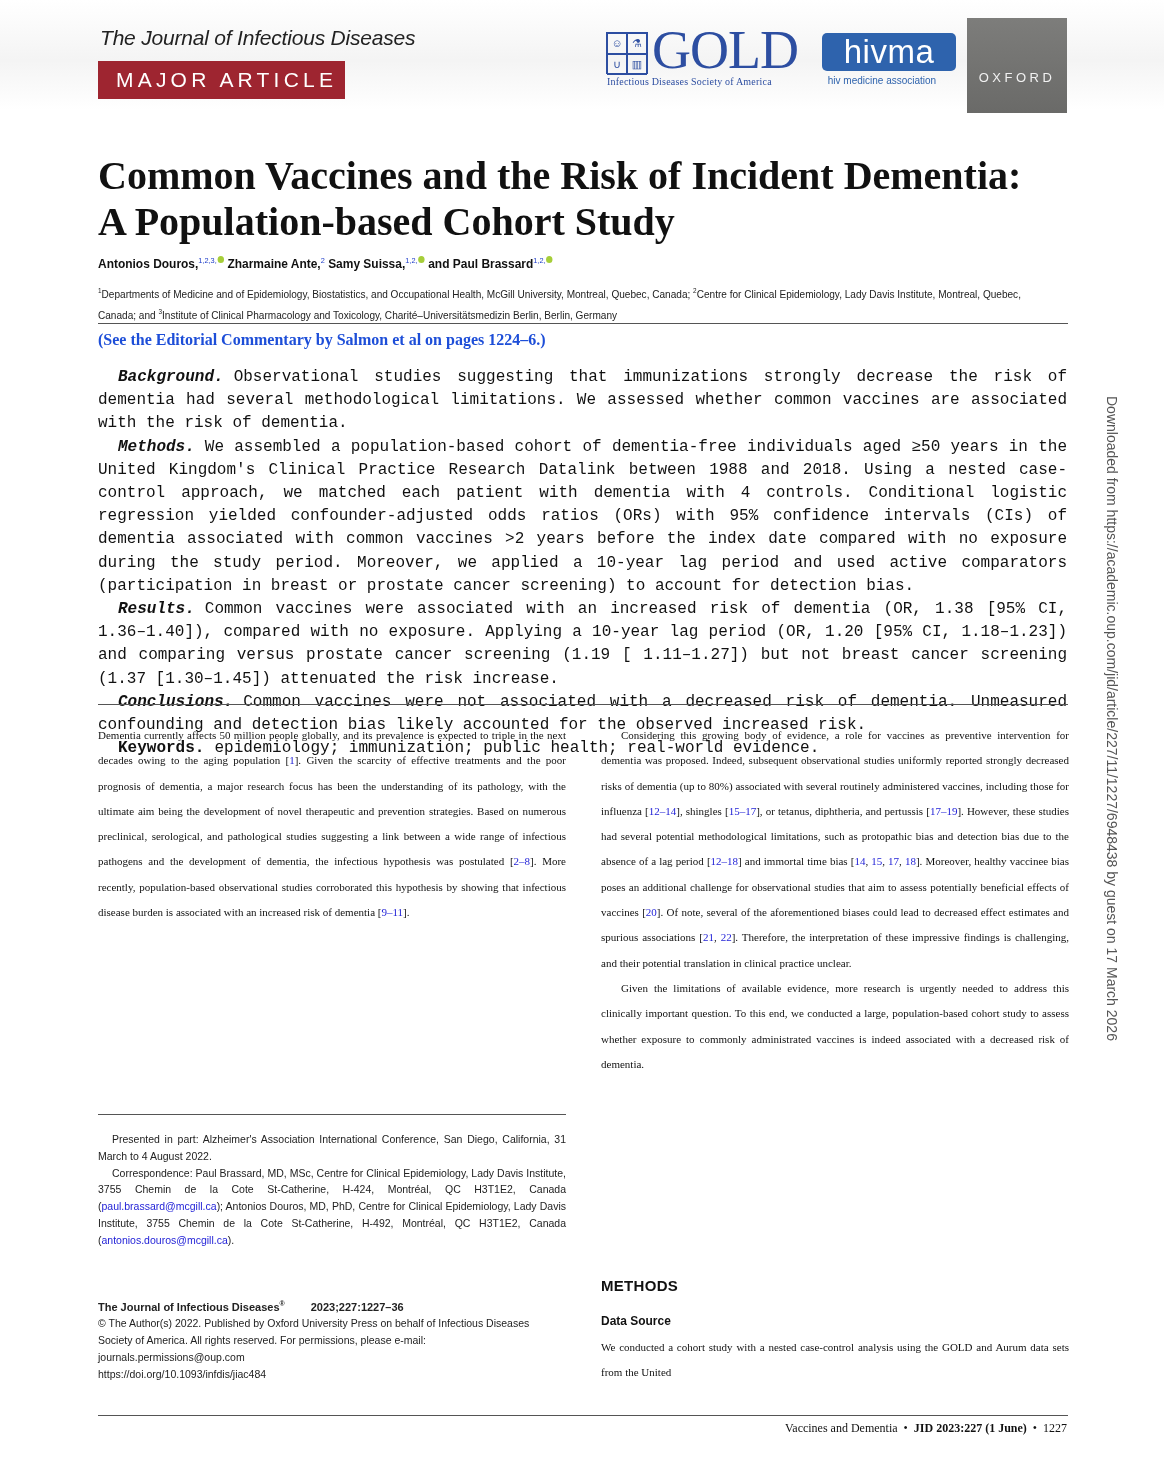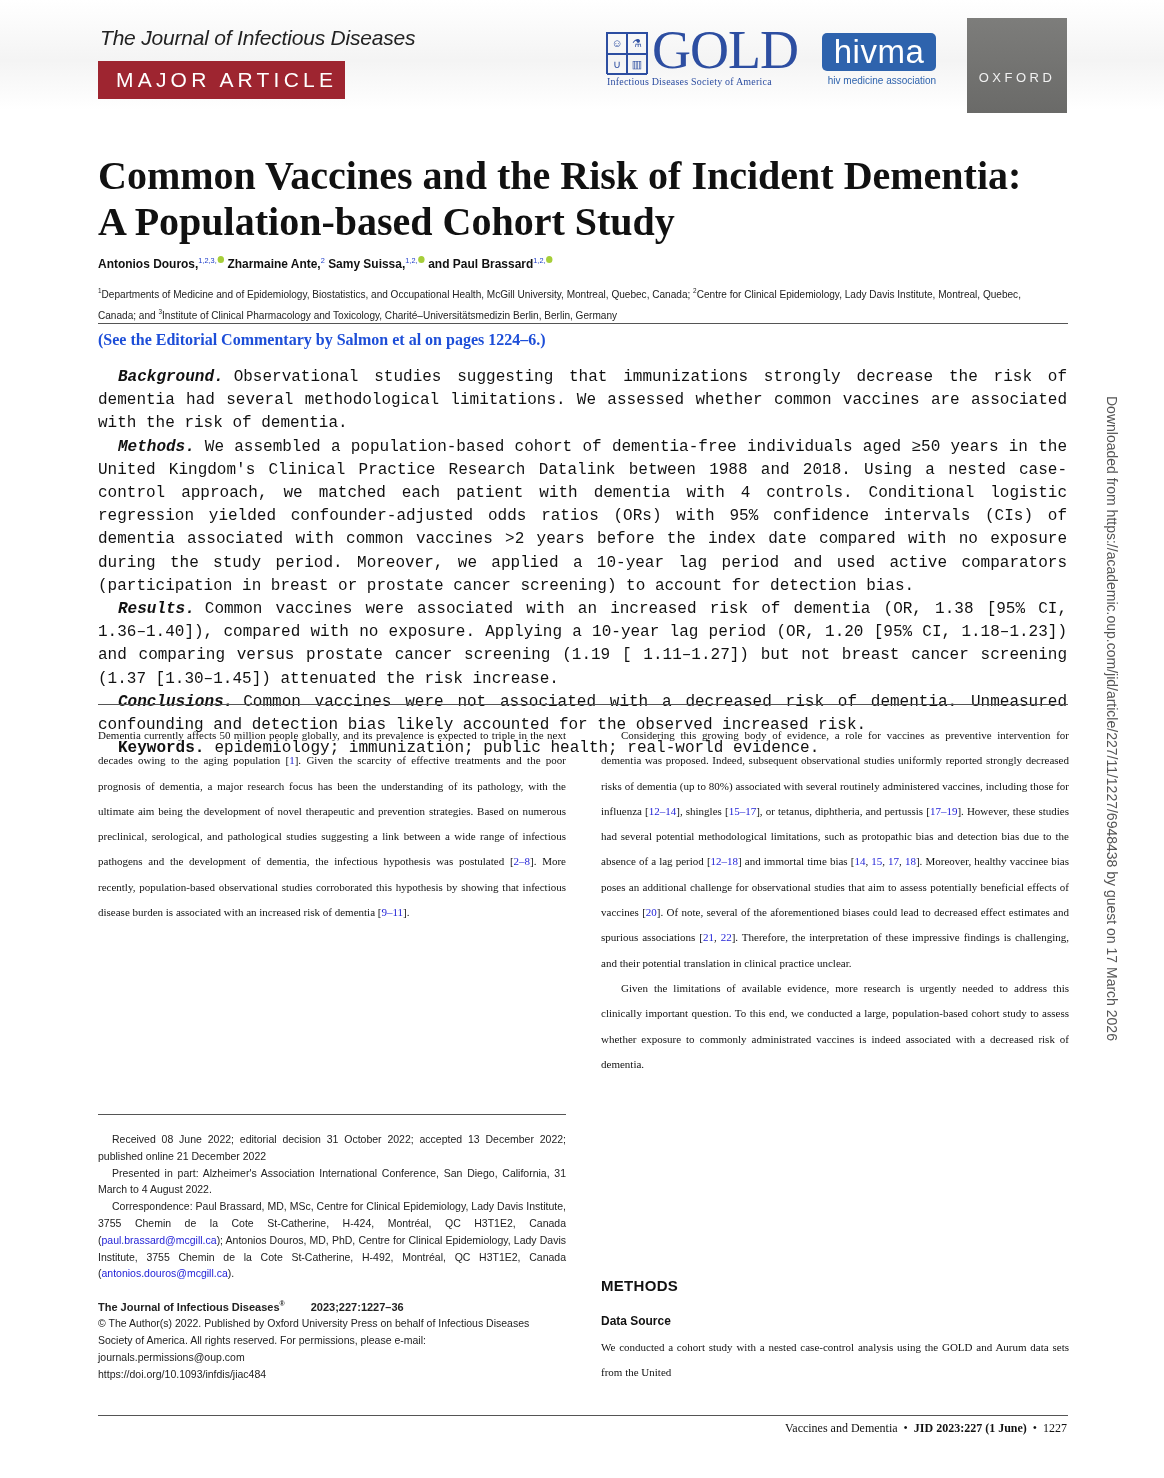--- a/index.html
+++ b/index.html
@@ -17,21 +17,21 @@
   .idsa { position: absolute; left: 606px; top: 30px; width: 205px; height: 60px; }
   .idsa-icons { position: absolute; left: 0; top: 2px; width: 42px; height: 42px; border: 1.5px solid #2d4ea1;
     display: grid; grid-template-columns: 1fr 1fr; grid-template-rows: 1fr 1fr; }
   .idsa-icons span { border: 0.75px solid #2d4ea1; color: #2d4ea1; font-size: 11px; text-align: center; line-height: 19px; }
   .idsa-letters { position: absolute; left: 46px; top: -8px; font-family: "Liberation Serif", serif; font-size: 54px;
     color: #2d4ea1; letter-spacing: -1px; line-height: 56px; }
   .idsa-sub { position: absolute; left: 1px; top: 46px; font-family: "Liberation Serif", serif; font-size: 10px;
     color: #2d4ea1; white-space: nowrap; letter-spacing: 0.2px; }
 
   .hivma { position: absolute; left: 822px; top: 33px; width: 120px; height: 58px; }
-  .hivma-box { width: 114px; height: 38px; background: #2e63ad; border-radius: 5px; color: #fff;
+  .hivma-box { width: 134px; height: 38px; background: #2e63ad; border-radius: 5px; color: #fff;
     font-family: "Liberation Sans", sans-serif; font-size: 33px; text-align: center; line-height: 38px; letter-spacing: 0.5px; }
   .hivma-sub { font-family: "Liberation Sans", sans-serif; font-size: 10px; color: #2e63ad; margin-top: 4px;
     text-align: center; white-space: nowrap; }
 
   .oxford { position: absolute; left: 967px; top: 18px; width: 100px; height: 95px;
     background: linear-gradient(180deg, #7d7d7b 0%, #6a6a68 100%); color: #f1f1f1;
     font-family: "Liberation Sans", sans-serif; font-size: 13px; letter-spacing: 3.5px; text-align: center; line-height: 120px; }
 
   .title { position: absolute; left: 98px; top: 153px; width: 970px; font-family: "Liberation Serif", serif;
     font-size: 40px; line-height: 46px; color: #111; }
@@ -131,21 +131,20 @@
 
 <div class="rule" style="top:704px; width:970px;"></div>
 
 <div class="col" style="left:98px; top:723px;">
   <p><span>Dementia currently affects 50 million people globally, and its prevalence is expected to triple in the next decades owing to the aging population [</span><span class="ref">1</span><span>]. Given the scarcity of effective treatments and the poor prognosis of dementia, a major research focus has been the understanding of its pathology, with the ultimate aim being the development of novel therapeutic and prevention strategies. Based on numerous preclinical, serological, and pathological studies suggesting a link between a wide range of infectious pathogens and the development of dementia, the infectious hypothesis was postulated [</span><span class="ref">2–8</span><span>]. More recently, population-based observational studies corroborated this hypothesis by showing that infectious disease burden is associated with an increased risk of dementia [</span><span class="ref">9–11</span><span>].</span></p>
 </div>
 
 <div class="rule" style="top:1114px; width:468px;"></div>
 
 <div class="footnotes">
-  <p>Received 08 June 2022; editorial decision 31 October 2022; accepted 13 December 2022; published online 21 December 2022</p>
   <p>Presented in part: Alzheimer's Association International Conference, San Diego, California, 31 March to 4 August 2022.</p>
   <p><span>Correspondence: Paul Brassard, MD, MSc, Centre for Clinical Epidemiology, Lady Davis Institute, 3755 Chemin de la Cote St-Catherine, H-424, Montréal, QC H3T1E2, Canada (</span><a>paul.brassard@mcgill.ca</a><span>); Antonios Douros, MD, PhD, Centre for Clinical Epidemiology, Lady Davis Institute, 3755 Chemin de la Cote St-Catherine, H-492, Montréal, QC H3T1E2, Canada (</span><a>antonios.douros@mcgill.ca</a><span>).</span></p>
 </div>
 
 <div class="citation">
   <div><span class="cite-title"><span>The Journal of Infectious Diseases</span><sup>®</sup></span><span class="cite-vol">2023;227:1227–36</span></div>
   <div>© The Author(s) 2022. Published by Oxford University Press on behalf of Infectious Diseases Society of America. All rights reserved. For permissions, please e-mail: journals.permissions@oup.com</div>
   <div>https://doi.org/10.1093/infdis/jiac484</div>
 </div>
 

